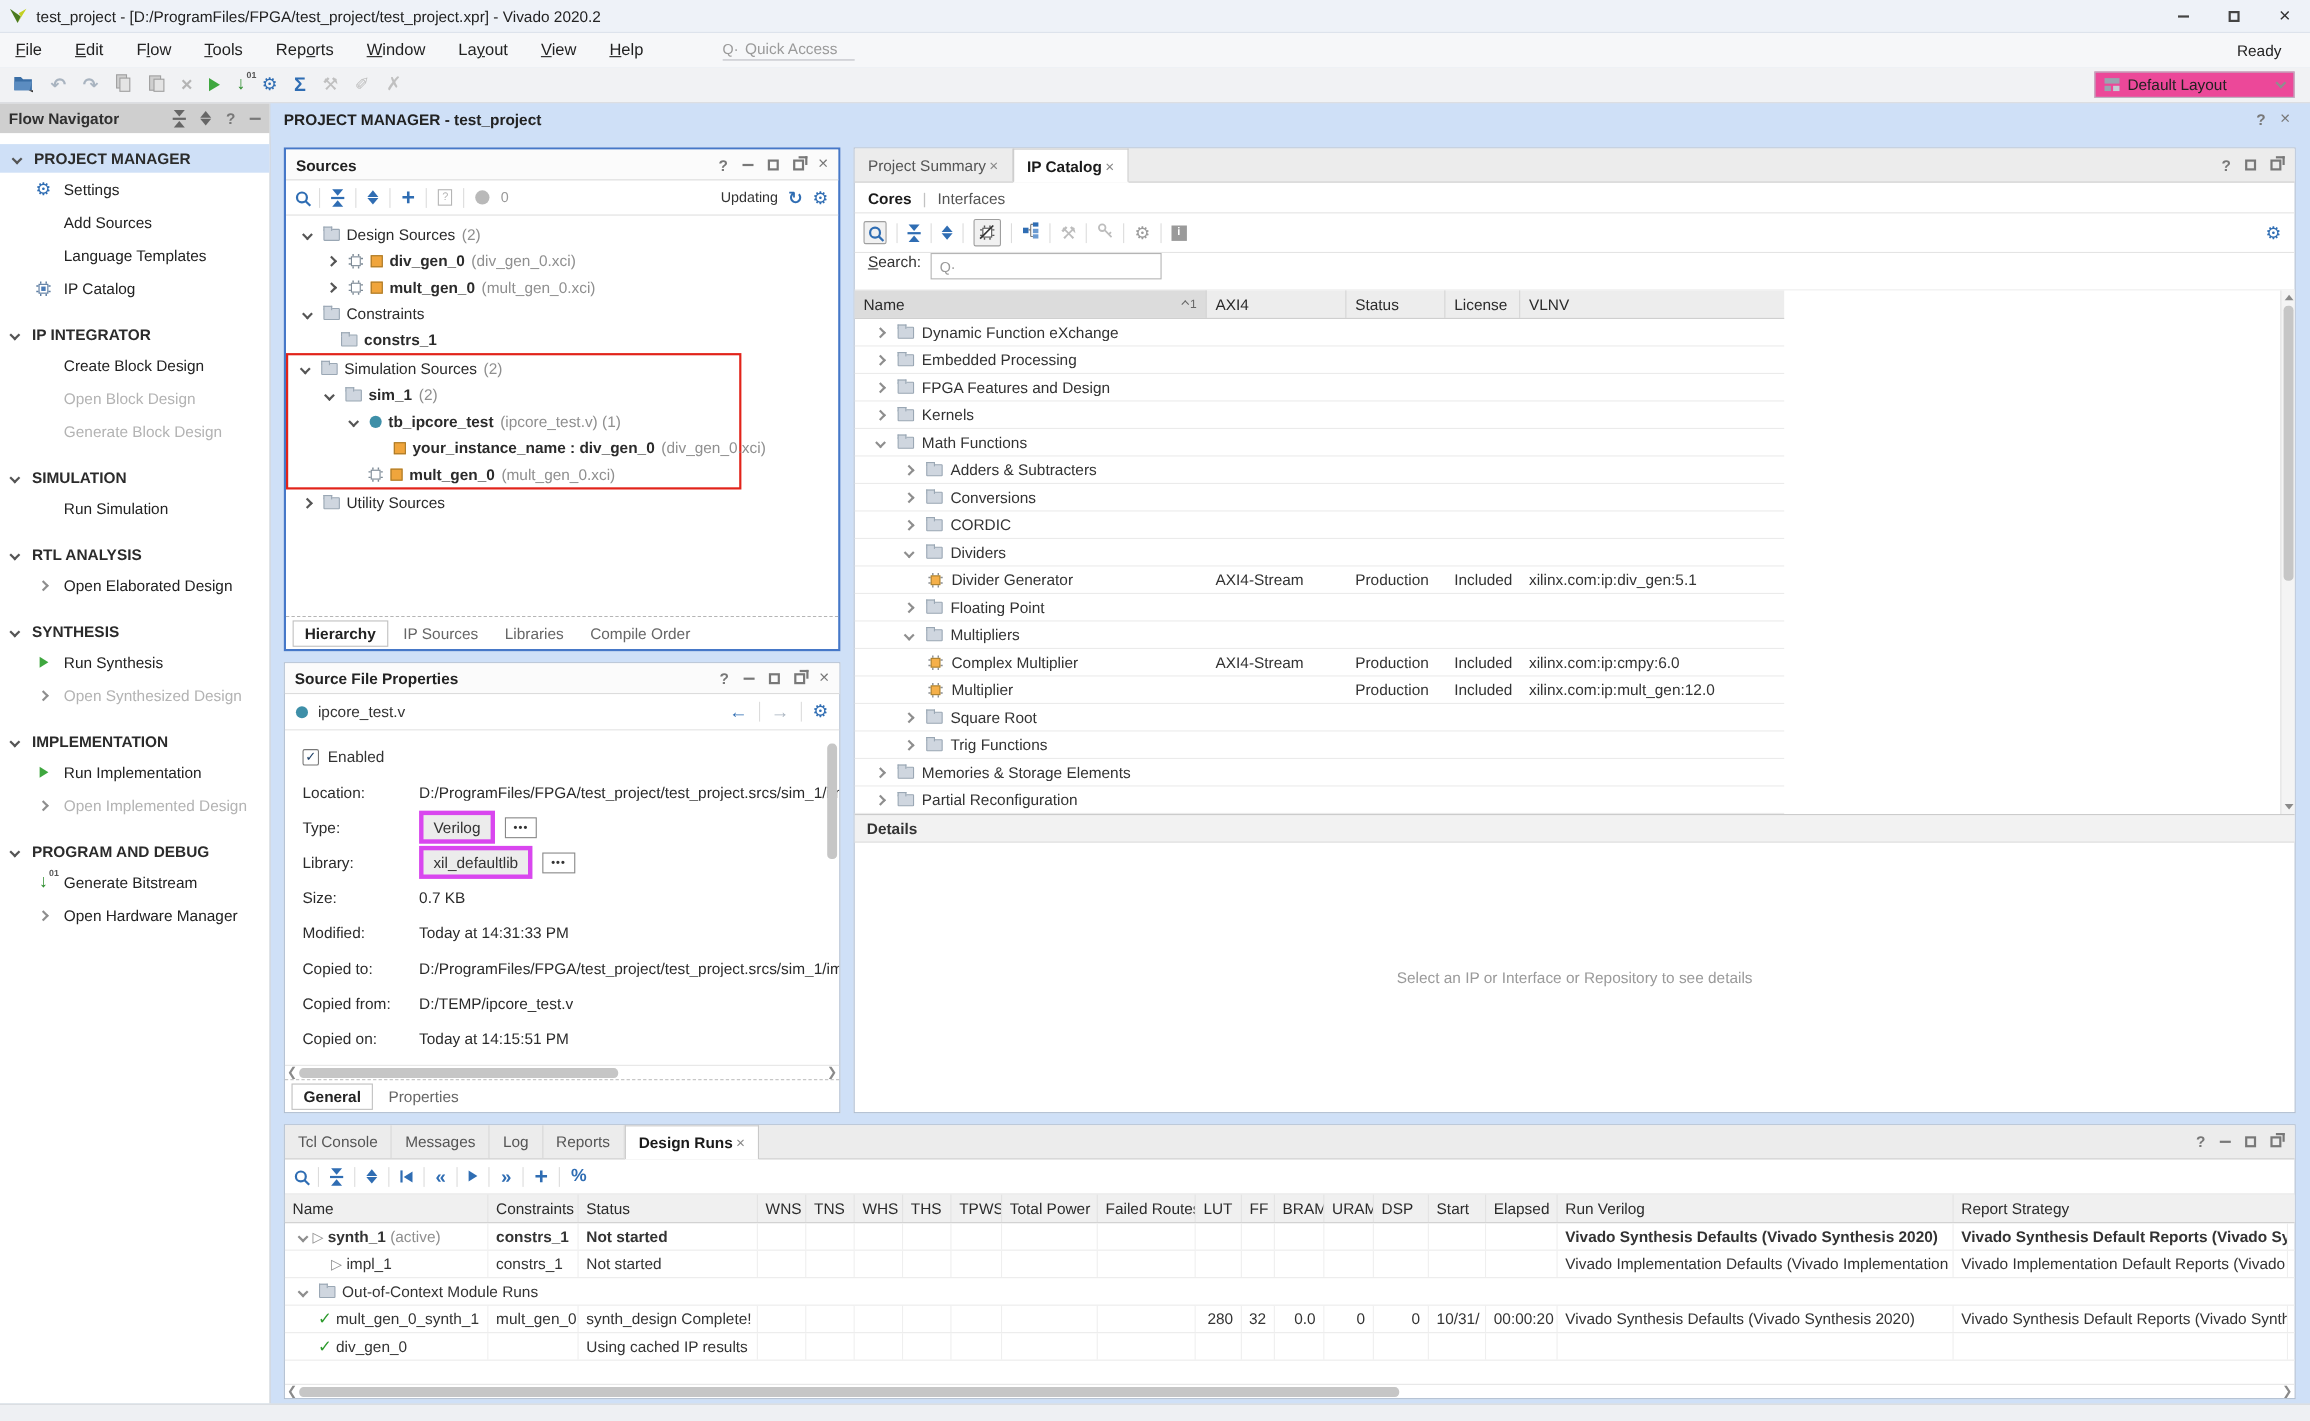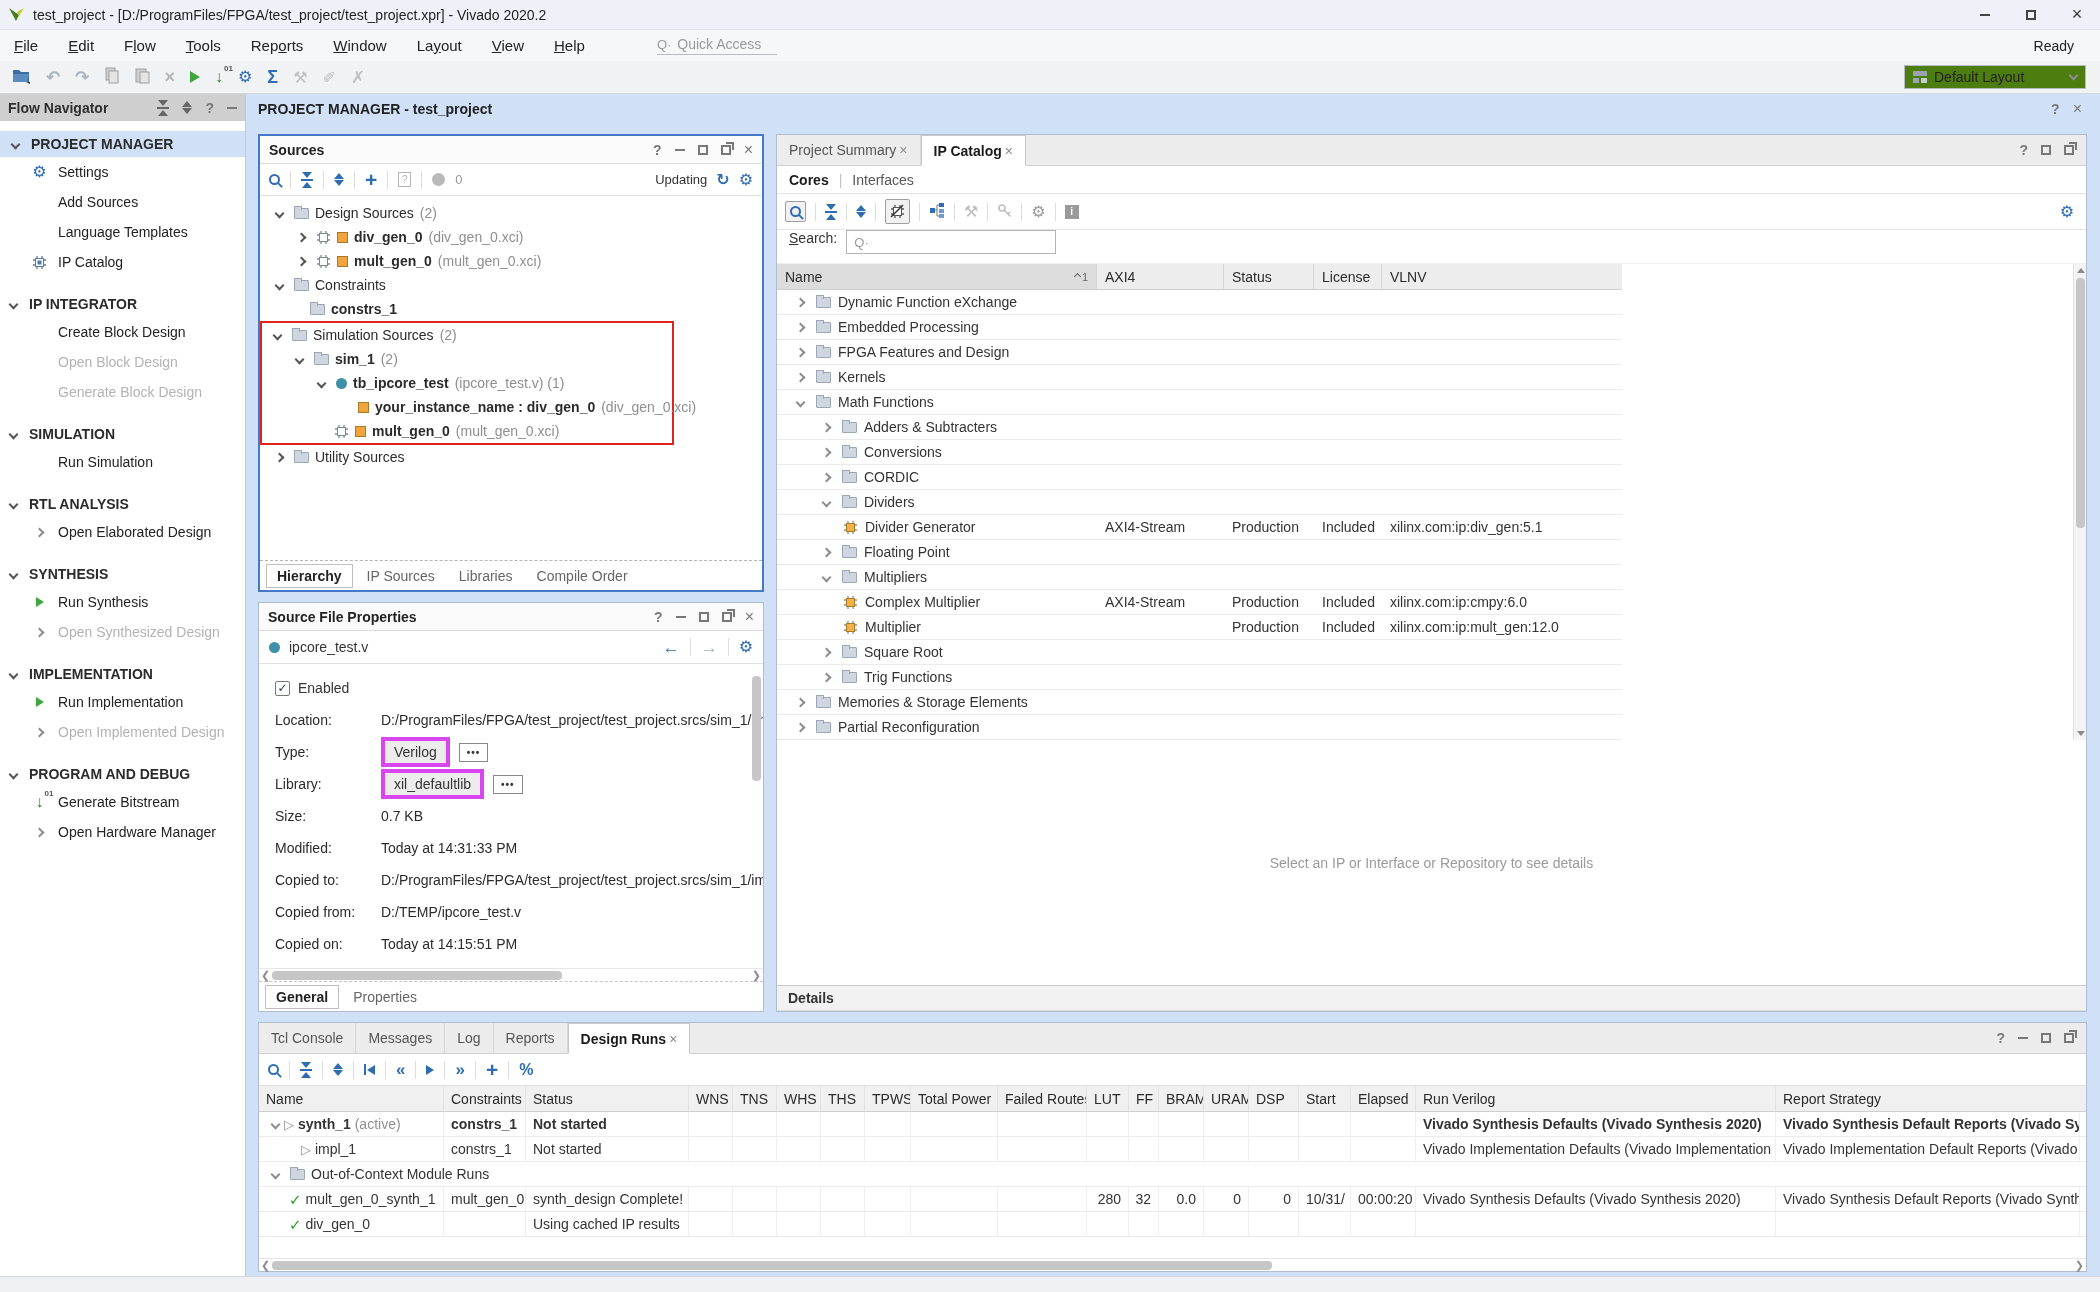--- a/index.html
+++ b/index.html
@@ -9,21 +9,21 @@
   #titlebar{position:absolute;left:0;top:0;width:2100px;height:30px;background:#eef2f8;border-bottom:1px solid #dde3ec;display:flex;align-items:center;padding-left:8px;}
   #titlebar .title{font-size:14px;color:#222;margin-left:8px;}
   .winbtns{margin-left:auto;display:flex;align-items:center;height:100%;}
   .winbtn{width:46px;height:100%;display:flex;align-items:center;justify-content:center;color:#555;}
   #menubar{position:absolute;left:0;top:30px;width:2100px;height:31px;background:#f6f7f9;display:flex;align-items:center;padding-left:14px;}
   .menu-item{margin-right:30px;font-size:15px;color:#222;}
   .menu-item u{text-decoration:underline;}
   #quick-access{margin-left:42px;width:120px;border-bottom:1px solid #b9bcc2;display:flex;align-items:center;gap:6px;padding-bottom:2px;color:#9a9a9a;font-size:14px;}
   #ready{margin-left:auto;margin-right:26px;font-size:14px;color:#222;}
   #toolbar{position:absolute;left:0;top:61px;width:2100px;height:33px;background:#f1f2f4;border-bottom:1px solid #d3d6da;display:flex;align-items:center;padding-left:12px;gap:15px;}
-  #layout-select{margin-left:auto;margin-right:14px;width:182px;height:24px;background:#4d7c0f;border:1px solid #b7bcc4;display:flex;align-items:center;gap:7px;padding:0 8px;font-size:14px;color:#222;}
+  #layout-select{margin-left:auto;margin-right:14px;width:182px;height:24px;background:#ec4899;border:1px solid #b7bcc4;display:flex;align-items:center;gap:7px;padding:0 8px;font-size:14px;color:#222;}
   
   .chev{width:7px;height:7px;border-right:2px solid #555;border-bottom:2px solid #555;display:inline-block;flex:none;}
   .chev.r{transform:rotate(-45deg);}
   .chev.d{transform:rotate(45deg);}
   .chev.lt{border-color:#8e8e8e;}
   .chevslot{width:18px;display:inline-flex;justify-content:center;flex:none;}
   .fold{width:15px;height:11px;background:#cfd6df;border:1px solid #9aa7b4;border-radius:1px;position:relative;flex:none;}
   .fold:before{content:"";position:absolute;top:-3px;left:-1px;width:6px;height:3px;background:#cfd6df;border:1px solid #9aa7b4;border-bottom:none;}
   .osq{width:11px;height:11px;background:#f0a53c;border:1px solid #a87928;display:inline-block;flex:none;}
   .dot{width:11px;height:11px;border-radius:50%;background:#3e8fa8;display:inline-block;flex:none;}
@@ -852,25 +852,25 @@
           <span class="fold"></span>
           <span>Partial Reconfiguration</span>
         </span>
       </div>
     <div class="vscroll">
       <span class="varr up"></span>
       <span class="vscr-thumb" style="left:2px;top:14px;height:250px;"></span>
       <span class="varr dn"></span>
     </div>
   </div>
+  <div id="details-bar">
+      <span>Details</span>
+    </div>
   <div id="details-body">
       <span>Select an IP or Interface or Repository to see details</span>
-    </div>
-  <div id="details-bar">
-      <span>Details</span>
     </div>
 </div>
 
 <div id="bottom-panel" class="panel">
   <div class="tabbar">
     <span class="mtab">
         <span>Tcl Console</span>
       </span>
     <span class="mtab">
         <span>Messages</span>

